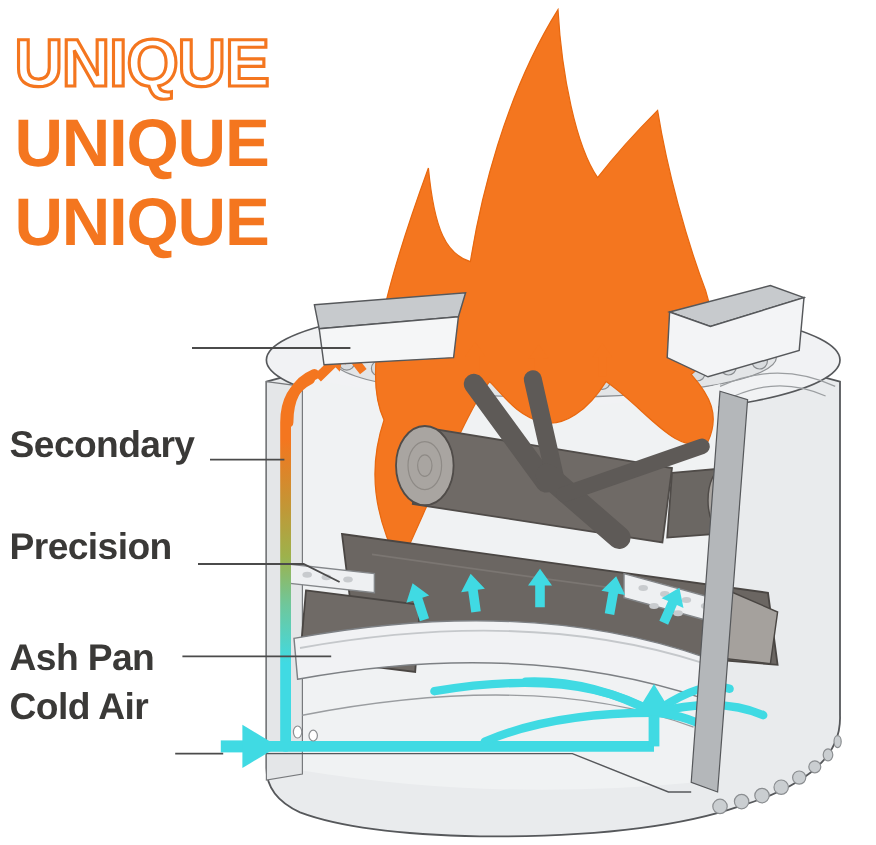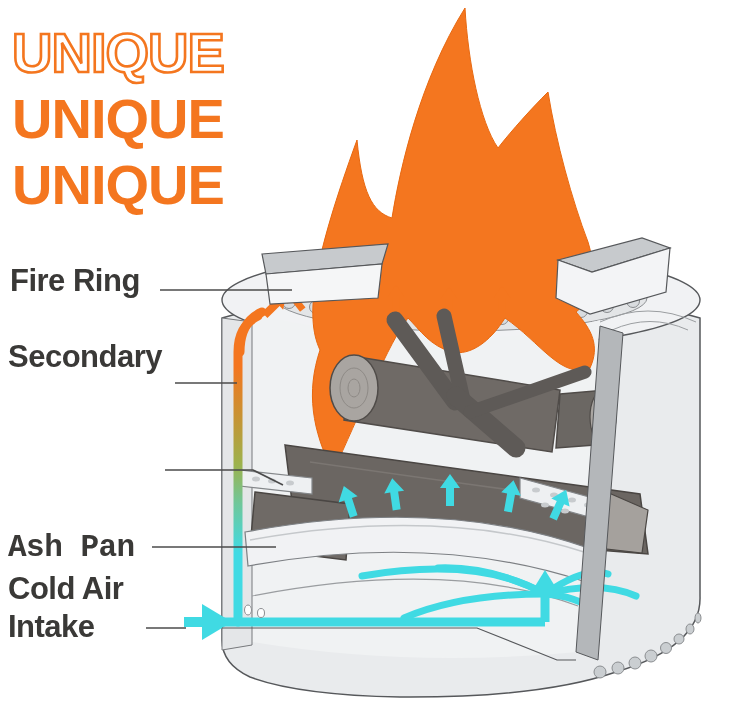--- a/index.html
+++ b/index.html
@@ -207,29 +207,26 @@
       <path d="M 146,628 L 186,628"></path>
     </g>
   </svg>
 
   <div class="title">
     <span class="outline">UNIQUE</span>
     <span>UNIQUE</span>
     <span>UNIQUE</span>
   </div>
 
-  <div class="lbl" style="left:10px;top:262px;">
-    <span>Fire Ring</span>
-  </div>
-  <div class="lbl" style="left:8px;top:338px;">
+  <div class="lbl" style="left:8px;top:352px;">
     <span>Secondary</span>
   </div>
   <div class="lbl" style="left:8px;top:437px;">
-  </div>
-  <div class="lbl" style="left:8px;top:529px;font-family:Liberation Mono, monospace;">
+    <span>Precision</span>
+  </div>
+  <div class="lbl" style="left:8px;top:529px;">
     <span>Ash Pan</span>
   </div>
   <div class="lbl" style="left:8px;top:570px;">
     <span>Cold Air</span>
-    <span>Intake</span>
   </div>
 
 </div>
 
 </body></html>

